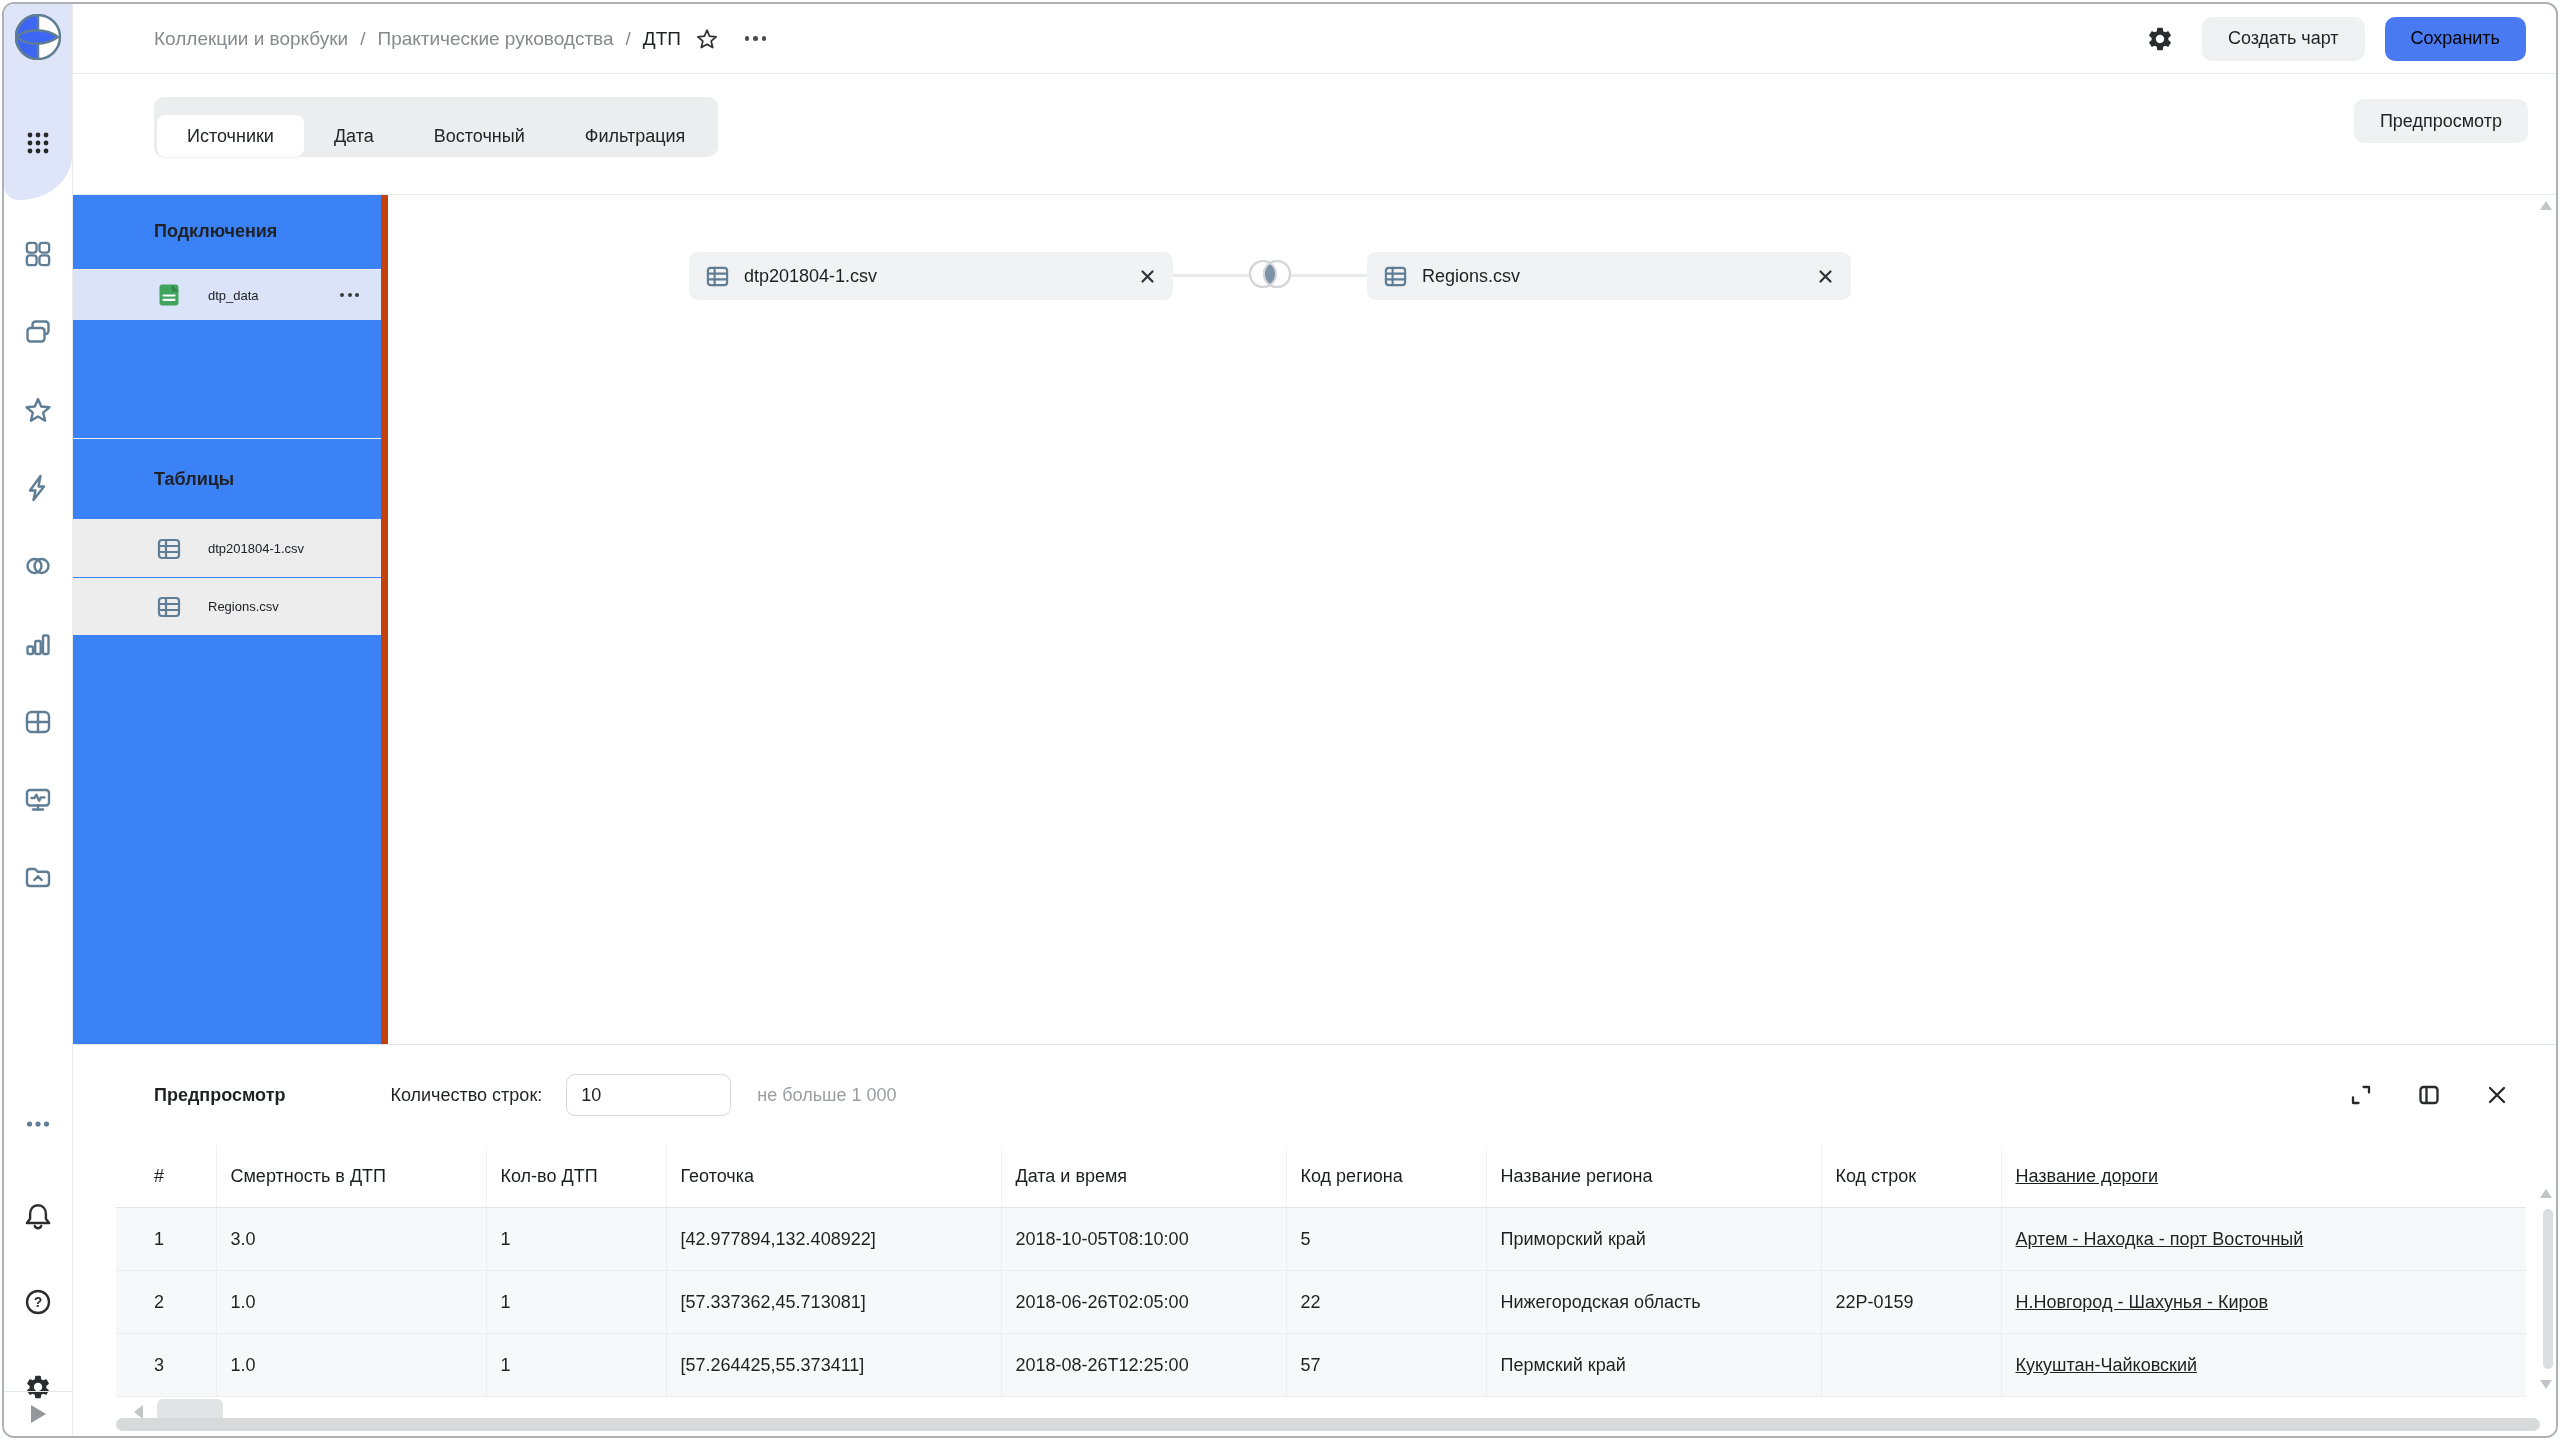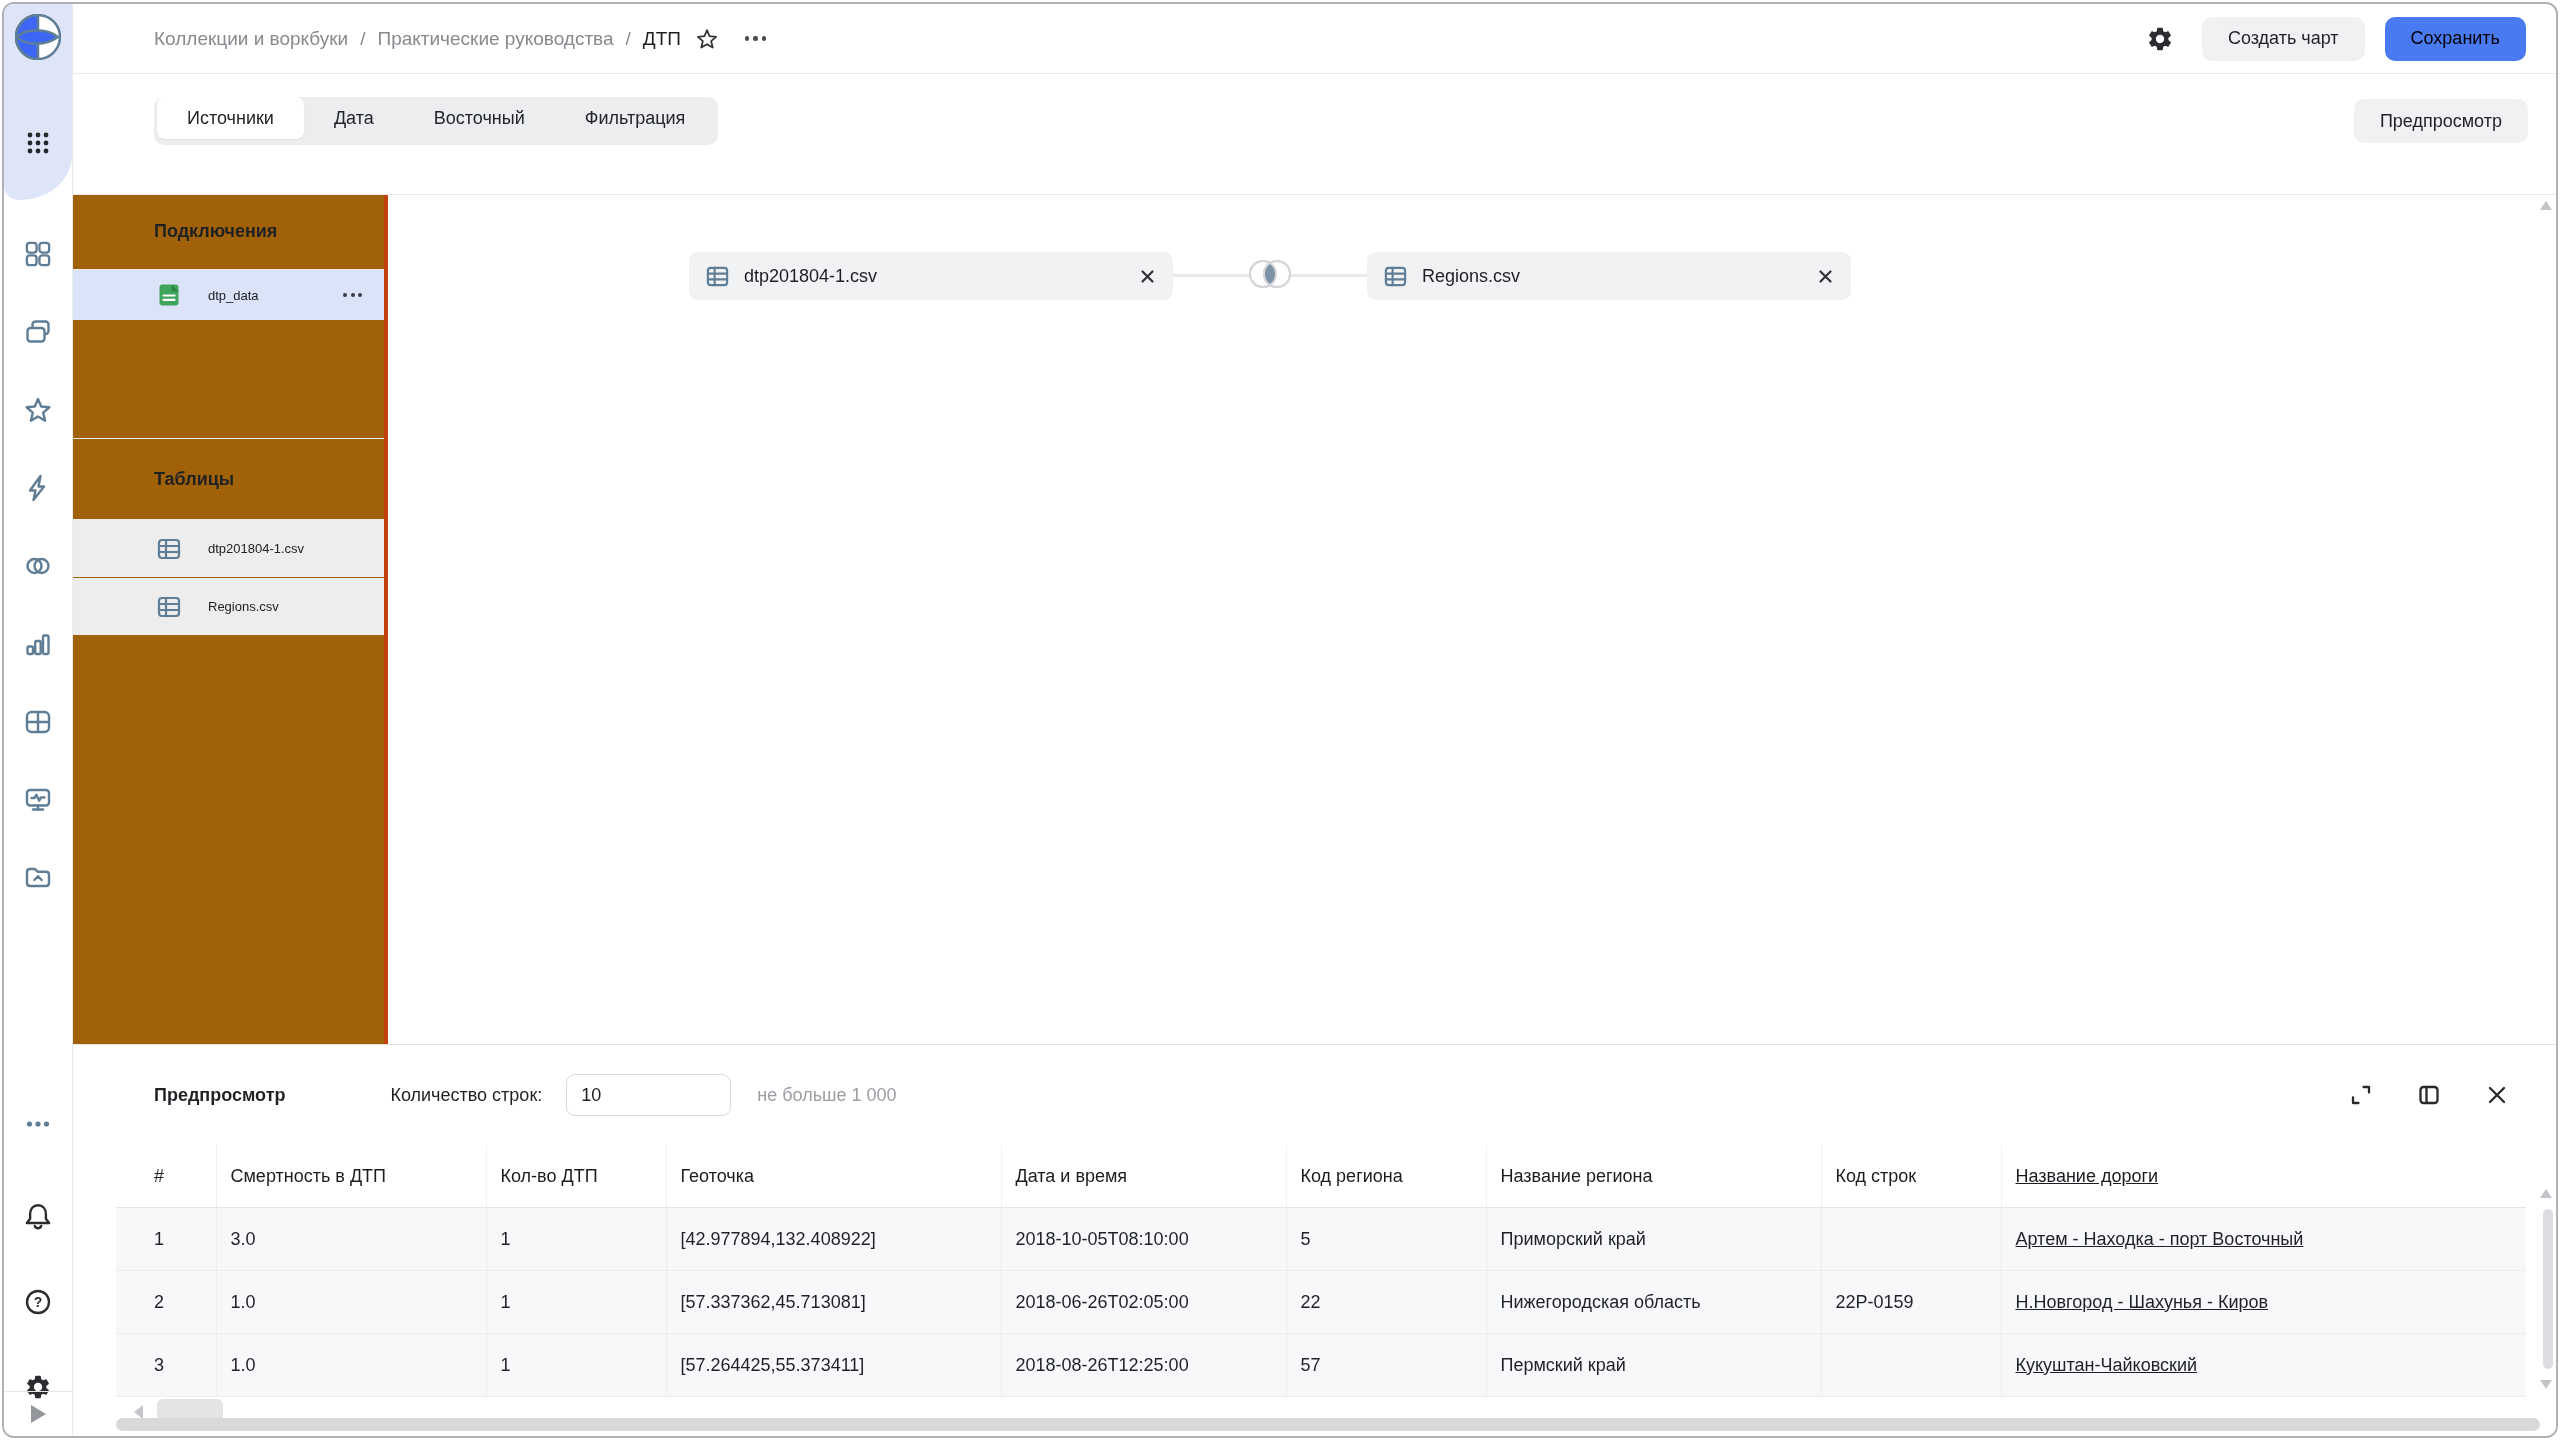--- a/index.html
+++ b/index.html
@@ -28,27 +28,27 @@
   .hdr-spacer{flex:1;}
   .icon-btn{display:flex;align-items:center;justify-content:center;cursor:pointer;background:none;border:none;padding:0;}
   .btn{height:44px;border:none;border-radius:10px;font-size:18px;font-family:inherit;padding:0 26px;cursor:pointer;display:flex;align-items:center;}
   .btn.gray{background:#f0f1f3;color:#1f2125;}
   .btn.blue{background:#4a7af2;color:#000000;}
   .hdr .icon-btn{margin-right:28px;}
   .hdr .btn.gray{margin-right:20px;text-align:center;}
 
   
   .tabsrow{position:absolute;left:68px;right:0;top:71px;height:120px;border-bottom:1px solid #e9eaec;box-sizing:border-box;}
-  .seg{position:absolute;left:82px;top:22px;height:48px;background:#ebedef;border-radius:10px;display:flex;align-items:flex-start;padding:0 3px;}
+  .seg{position:absolute;left:82px;top:22px;height:60px;background:#ebedef;border-radius:10px;display:flex;align-items:flex-end;padding:0 3px;}
   .seg .tab{height:42px;display:flex;align-items:center;padding:0 30px;font-size:18px;color:#232529;border-radius:8px;cursor:pointer;background:none;border:none;font-family:inherit;}
   .seg .tab.on{background:#fff;box-shadow:0 1px 2px rgba(0,0,0,.06);}
   .tabsrow .btn{position:absolute;right:28px;top:24px;}
 
   
-  .panel{position:absolute;left:68px;top:191px;width:316px;height:849px;border-right:4px solid #c2410c;box-sizing:border-box;background:#a16207;}
+  .panel{position:absolute;left:68px;top:191px;width:316px;height:849px;border-right:7px solid #c2410c;box-sizing:border-box;background:#3b82f6;}
   .sec-head{font-size:18px;font-weight:700;padding:26px 0 0 82px;height:48px;box-sizing:content-box;border-bottom:1px solid #ededee;}
   .prow{display:flex;align-items:center;height:50px;padding:0 22px 0 84px;cursor:pointer;position:relative;}
   .prow .lbl{margin-left:26px;font-size:13px;color:#202226;white-space:nowrap;}
   .prow.sel{background:#dbe3f8;}
   .prow.graybg{background:#ededee;height:57px;margin-bottom:1px;}
   .row-dots{position:absolute;right:22px;display:flex;gap:3.5px;cursor:pointer;}
   .row-dots i{width:4px;height:4px;border-radius:50%;background:#3c3d41;}
   .panel-gap{height:118px;border-bottom:1px solid #ededee;}
   .panel .sec-head.t2{padding-top:30px;height:50px;}
   .slate-svg{fill:none;stroke:#5f7d95;stroke-width:2.2;stroke-linecap:round;stroke-linejoin:round;flex:none;}

